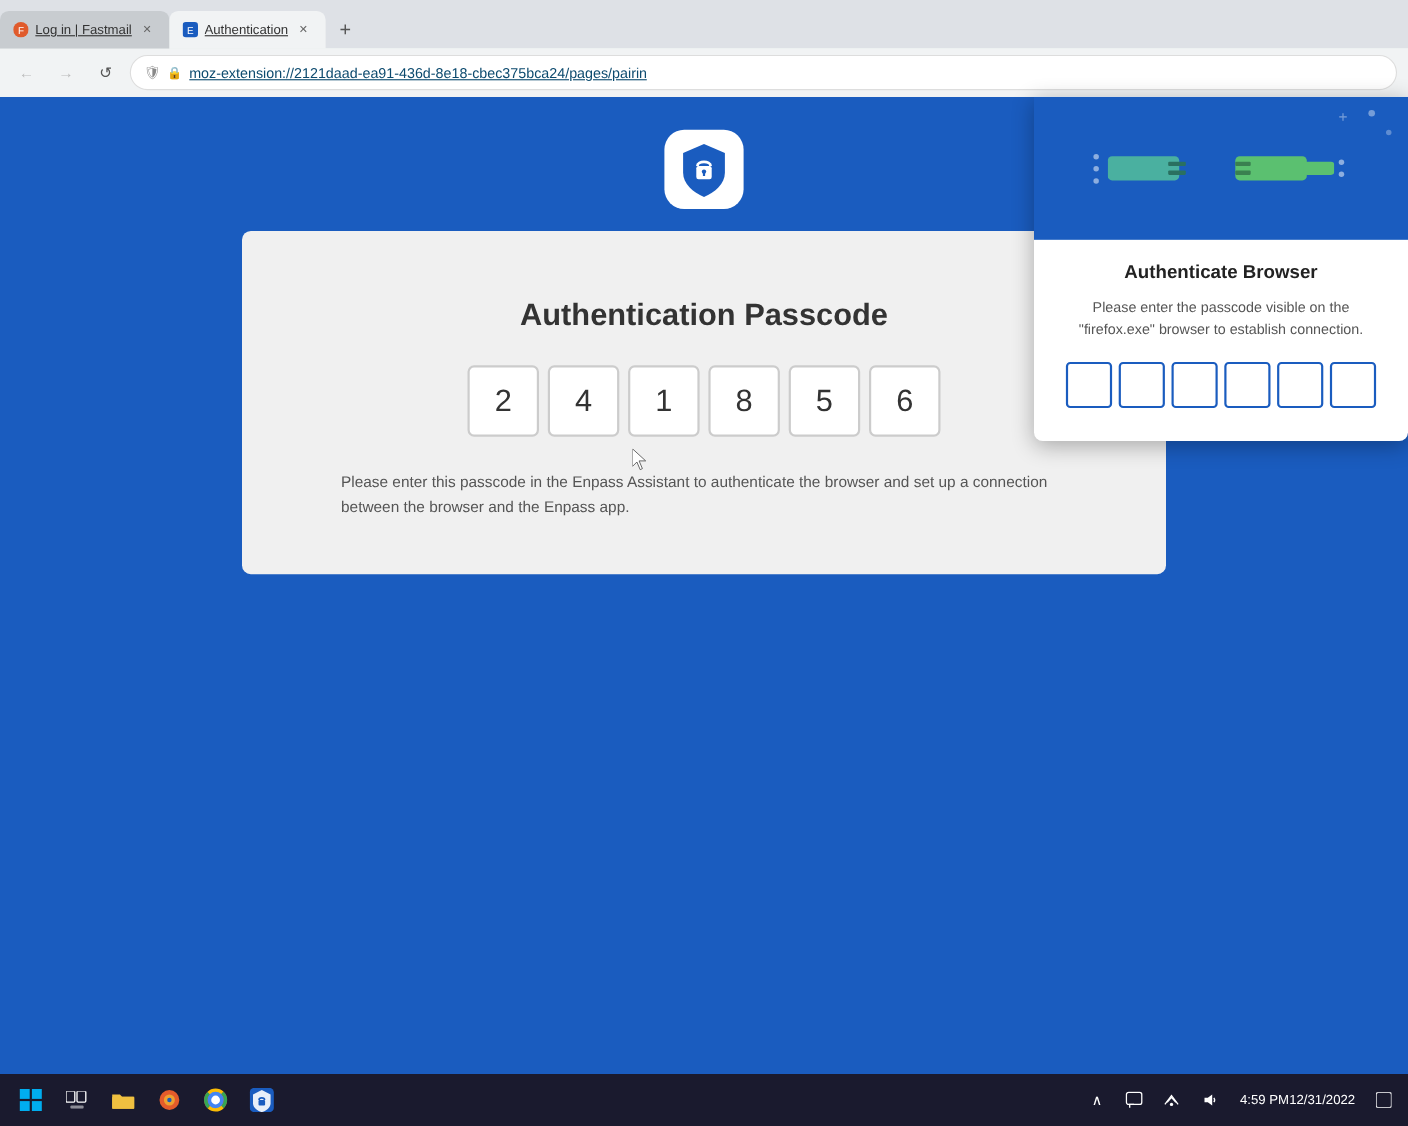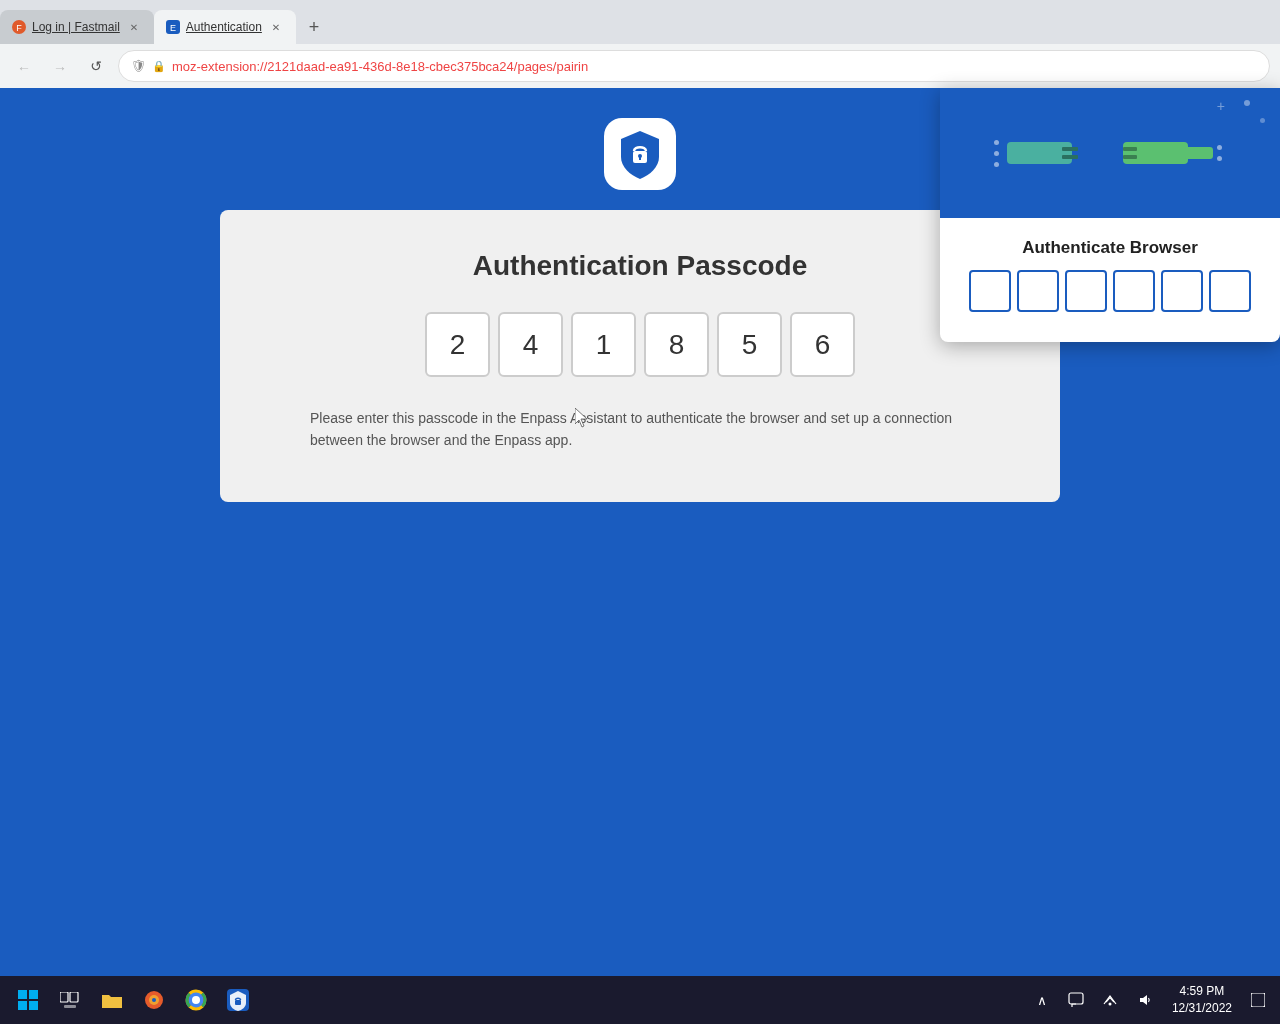--- a/index.html
+++ b/index.html
@@ -109,24 +109,25 @@
     .address-bar-shield {
       color: #888;
       font-size: 12px;
     }
     .address-bar-lock {
       color: #888;
       font-size: 11px;
     }
     .address-bar-url {
       font-size: 13px;
-      color: #ef4444;
+      color: #0c4a6e;
       overflow: hidden;
       text-overflow: ellipsis;
       white-space: nowrap;
+      text-decoration: underline;
     }
 
     
     .page-content {
       background: #1a5cbf;
       width: 100%;
       height: calc(1024px - 88px);
       display: flex;
       flex-direction: column;
       align-items: center;
@@ -149,21 +150,21 @@
       display: flex;
       align-items: center;
       justify-content: center;
     }
 
     
     .auth-card {
       background: #f0f0f0;
       border-radius: 8px;
       width: 840px;
-      padding: 40px 40px 50px;
+      padding: 60px 40px 50px;
       display: flex;
       flex-direction: column;
       align-items: center;
     }
     .auth-title {
       font-size: 28px;
       font-weight: 600;
       color: #333;
       margin-bottom: 30px;
     }
@@ -331,21 +332,21 @@
       height: 32px;
       display: flex;
       align-items: center;
       justify-content: center;
       color: white;
       font-size: 13px;
       cursor: pointer;
     }
     .clock-area {
       display: flex;
-      flex-direction: column;
+      flex-direction: row;
       align-items: center;
       justify-content: center;
       color: white;
       font-size: 12px;
       padding: 0 8px;
       cursor: pointer;
       line-height: 1.4;
     }
     .notification-area {
       width: 28px;
@@ -465,20 +466,21 @@
 
         <div class="connector-dots">
           <div class="connector-dot"></div>
           <div class="connector-dot"></div>
         </div>
       </div>
     </div>
 
     <div class="popup-body">
       <div class="popup-title">Authenticate Browser</div>
+      <div class="popup-desc">Please enter the passcode visible on the "firefox.exe" browser to establish connection.</div>
 
       <div class="popup-passcode-boxes">
         <div class="popup-passcode-box"></div>
         <div class="popup-passcode-box"></div>
         <div class="popup-passcode-box"></div>
         <div class="popup-passcode-box"></div>
         <div class="popup-passcode-box"></div>
         <div class="popup-passcode-box"></div>
       </div>
     </div>

